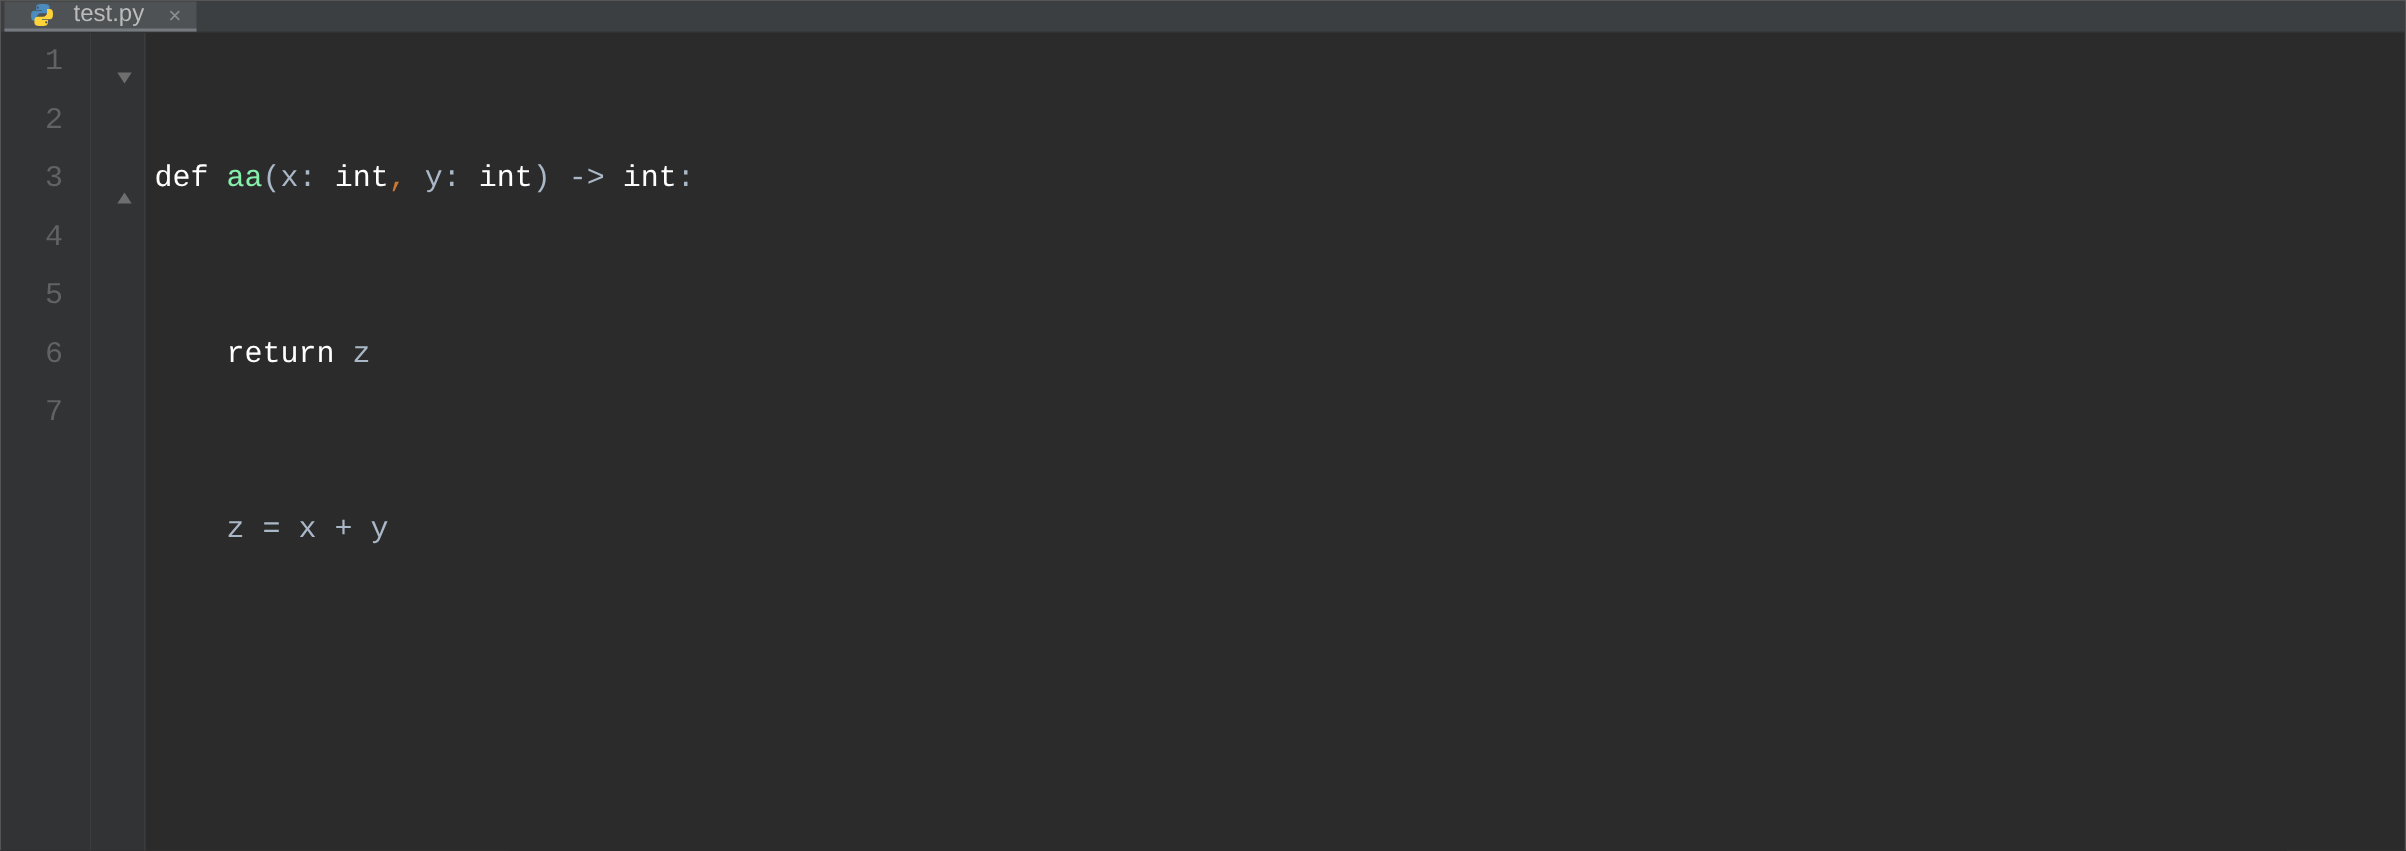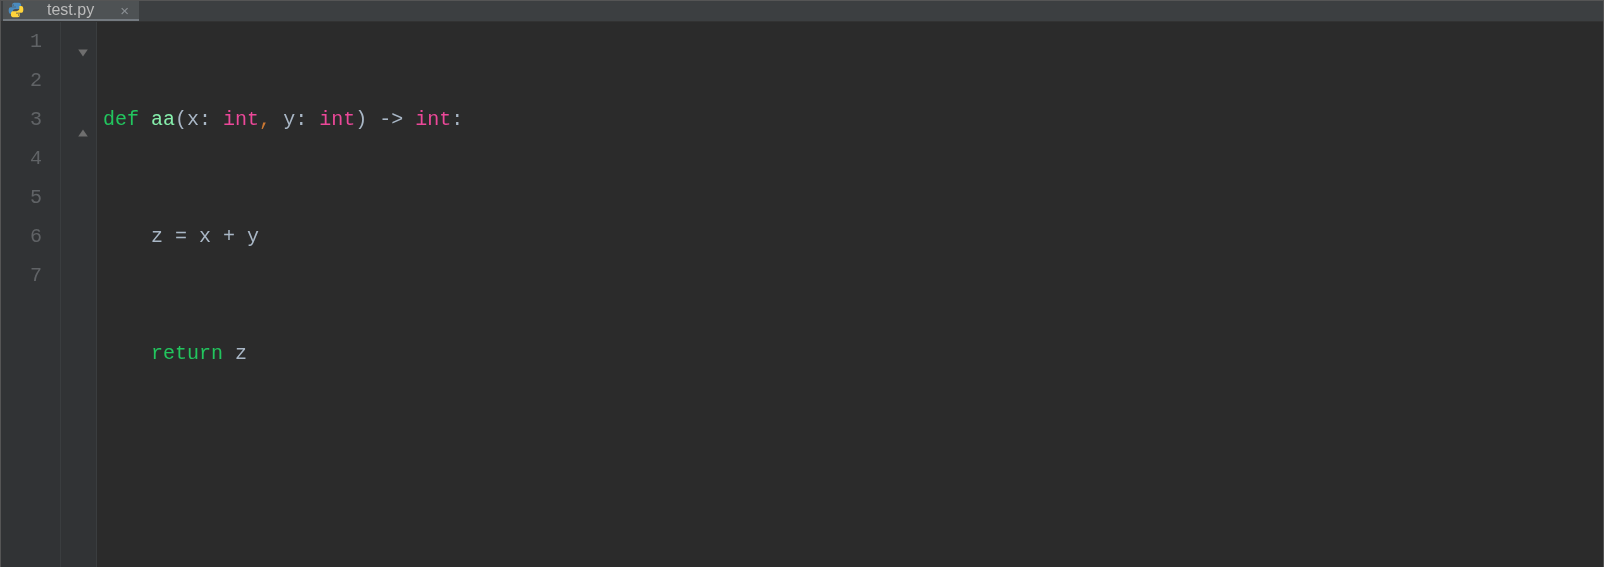--- a/index.html
+++ b/index.html
@@ -24,25 +24,25 @@
     height: 36px;
     background: #3c3f41;
     border-bottom: 1px solid #323232;
     display: flex;
     align-items: stretch;
     padding-left: 2px;
   }
   .tab {
     display: flex;
     align-items: center;
-    padding: 0 10px 0 4px;
+    padding: 0 10px 0 16px;
     background: #4e5254;
     border-bottom: 2px solid #4e5254;
     cursor: pointer;
-    gap: 22px;
+    gap: 12px;
     font-family: "Segoe UI", Arial, sans-serif;
     font-size: 16px;
     color: #bbbbbb;
   }
   .tab.active {
     background: #4e5254;
     border-bottom: 2px solid #747a80;
   }
   .tab .icon {
     width: 18px;
@@ -96,23 +96,23 @@
     flex: 1;
     position: relative;
     white-space: pre;
     padding-left: 4px;
   }
   .code .line {
     height: 39px;
     padding-left: 2px;
   }
   
-  .kw { color: #22c55e; }
+  .kw { color: #ffffff; }
   .fn { color: #86efac; }
-  .ty { color: #ec4899; }
+  .ty { color: #ffffff; }
   .op { color: #a9b7c6; }
   .id { color: #a9b7c6; }
   .punc { color: #a9b7c6; }
   .comma { color: #cc7832; }
 </style>
 </head>
 <body>
 
 <div class="window">
 
@@ -148,22 +148,22 @@
       </span>
       <span class="fold-mark" style="top:92px">
         <svg viewBox="0 0 10 10" width="12" height="12">
             <path d="M1 8 L9 8 L5 2 Z" fill="#6e6e6e"></path>
           </svg>
       </span>
     </div>
 
     <div class="code">
       <div class="line"><span class="kw">def</span><span class="op"> </span><span class="fn">aa</span><span class="punc">(</span><span class="id">x</span><span class="punc">: </span><span class="ty">int</span><span class="comma">, </span><span class="id">y</span><span class="punc">: </span><span class="ty">int</span><span class="punc">)</span><span class="punc"> -&gt; </span><span class="ty">int</span><span class="punc">:</span></div>
+      <div class="line"><span class="op">    </span><span class="kw">return</span><span class="op"> </span><span class="id">z</span></div>
       <div class="line"><span class="op">    </span><span class="id">z</span><span class="op"> = </span><span class="id">x</span><span class="op"> + </span><span class="id">y</span></div>
-      <div class="line"><span class="op">    </span><span class="kw">return</span><span class="op"> </span><span class="id">z</span></div>
       <div class="line"></div>
       
       
       
     </div>
   </div>
 
 </div>
 
 </body></html>

